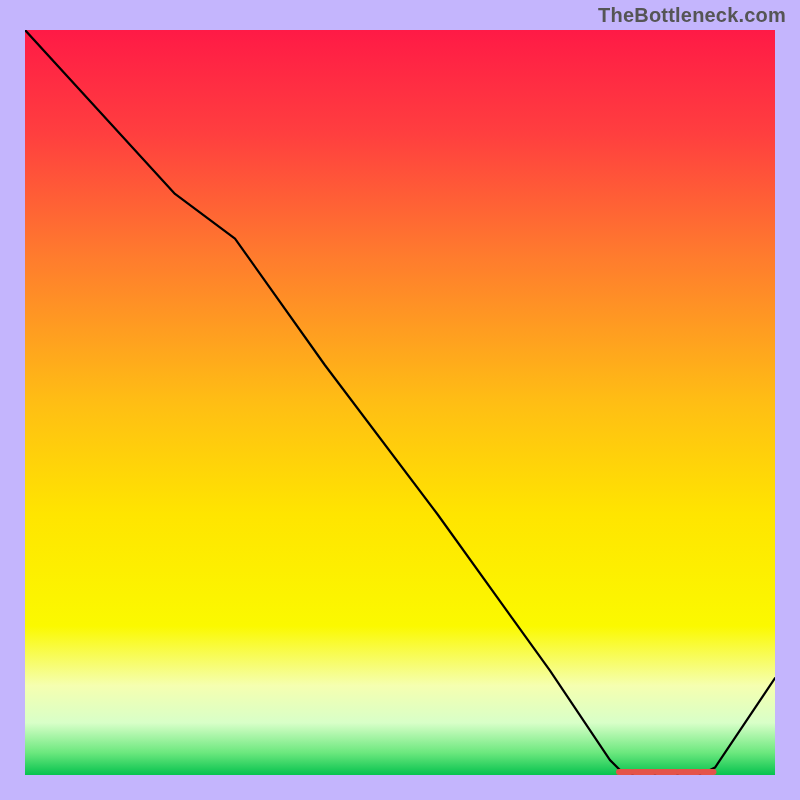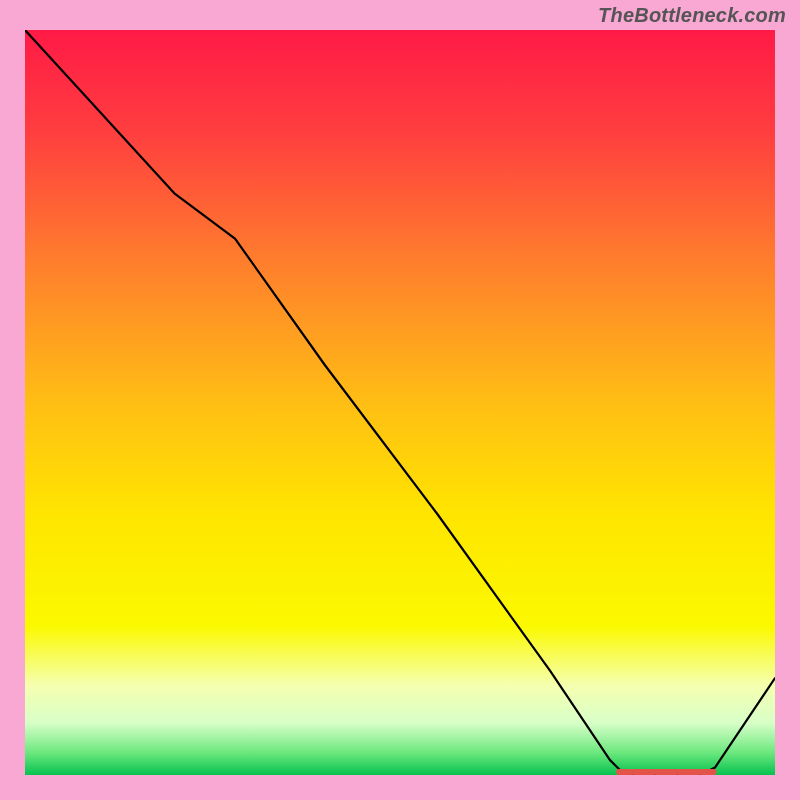--- a/index.html
+++ b/index.html
@@ -8,22 +8,21 @@
     width: 800px;
     height: 800px;
     background: #000;
     overflow: hidden;
     font-family: Arial, Helvetica, sans-serif;
   }
   .outer {
     position: relative;
     width: 800px;
     height: 800px;
-    background: #f9a8d4;
-    font-style: italic;
+    background: #c4b5fd;
   }
   .credit {
     position: absolute;
     top: 4px;
     right: 14px;
     color: #555;
     font-size: 20px;
     font-weight: 600;
     letter-spacing: 0.2px;
   }

